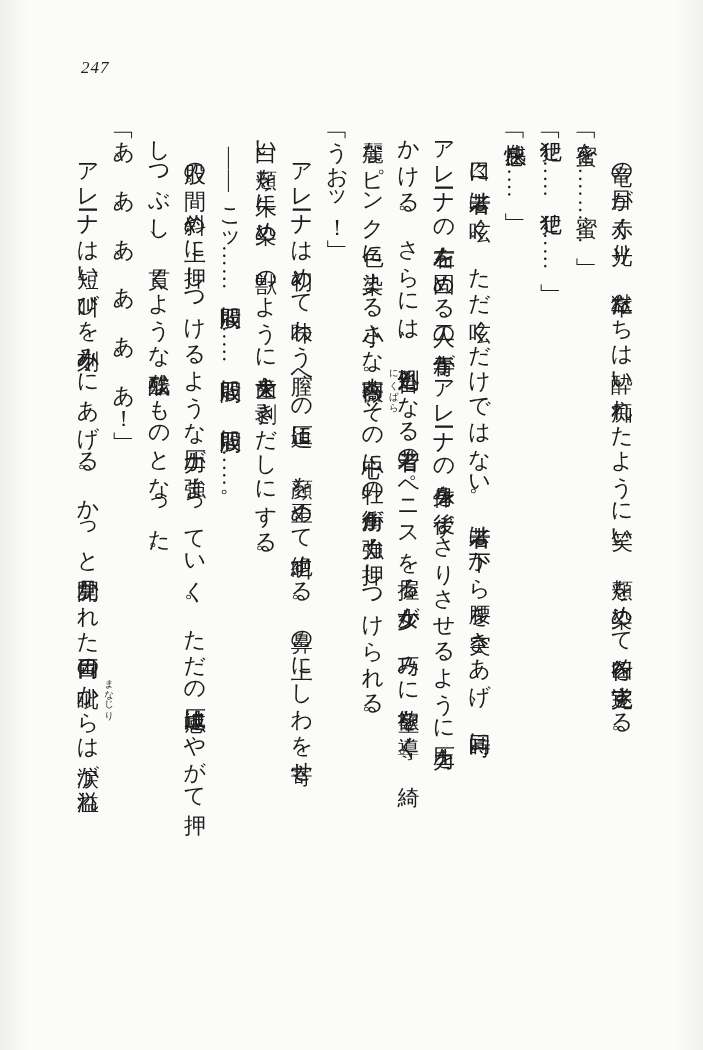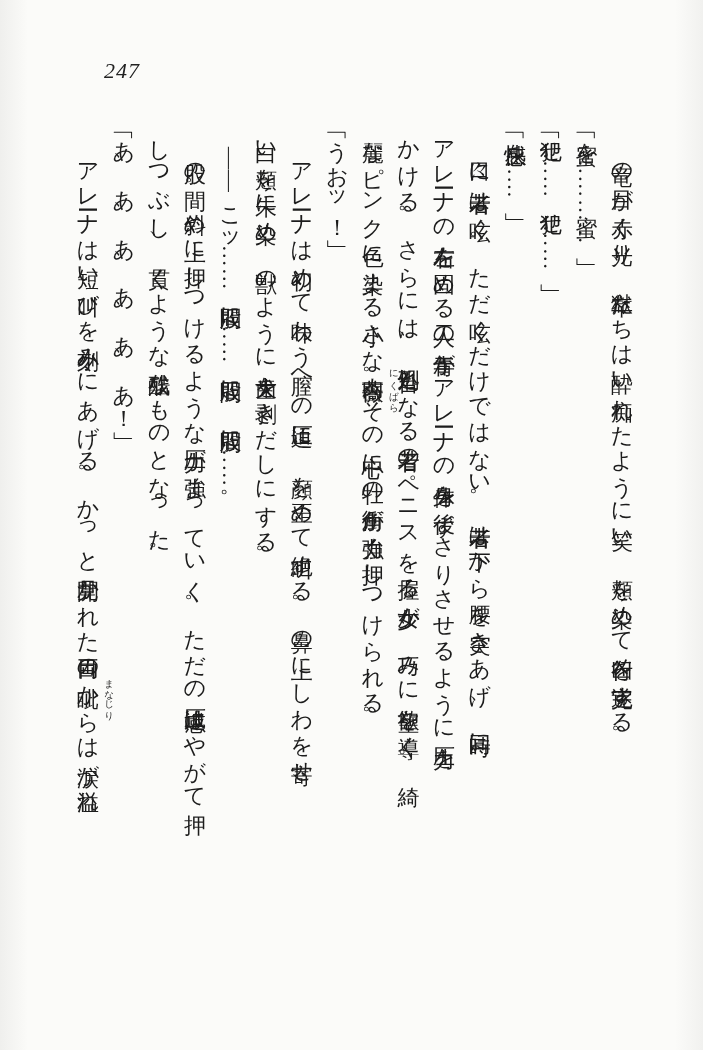--- a/index.html
+++ b/index.html
@@ -15,23 +15,23 @@
   }
   .book-page {
     position: relative;
     width: 703px;
     height: 1050px;
     background: linear-gradient(90deg, #efefed 0%, #fbfbf9 4%, #fbfbf9 96%, #f1f1ef 100%);
     color: #1e1e1e;
   }
   .page-number {
     position: absolute;
-    left: 104px;
+    left: 81px;
     top: 58px;
-    font-size: 22px;
+    font-size: 17px;
     font-style: italic;
     letter-spacing: 1px;
     color: #222;
   }
   .text-block {
     position: absolute;
     top: 125px;
     right: 63px;
     width: 572px;
     height: 868px;

